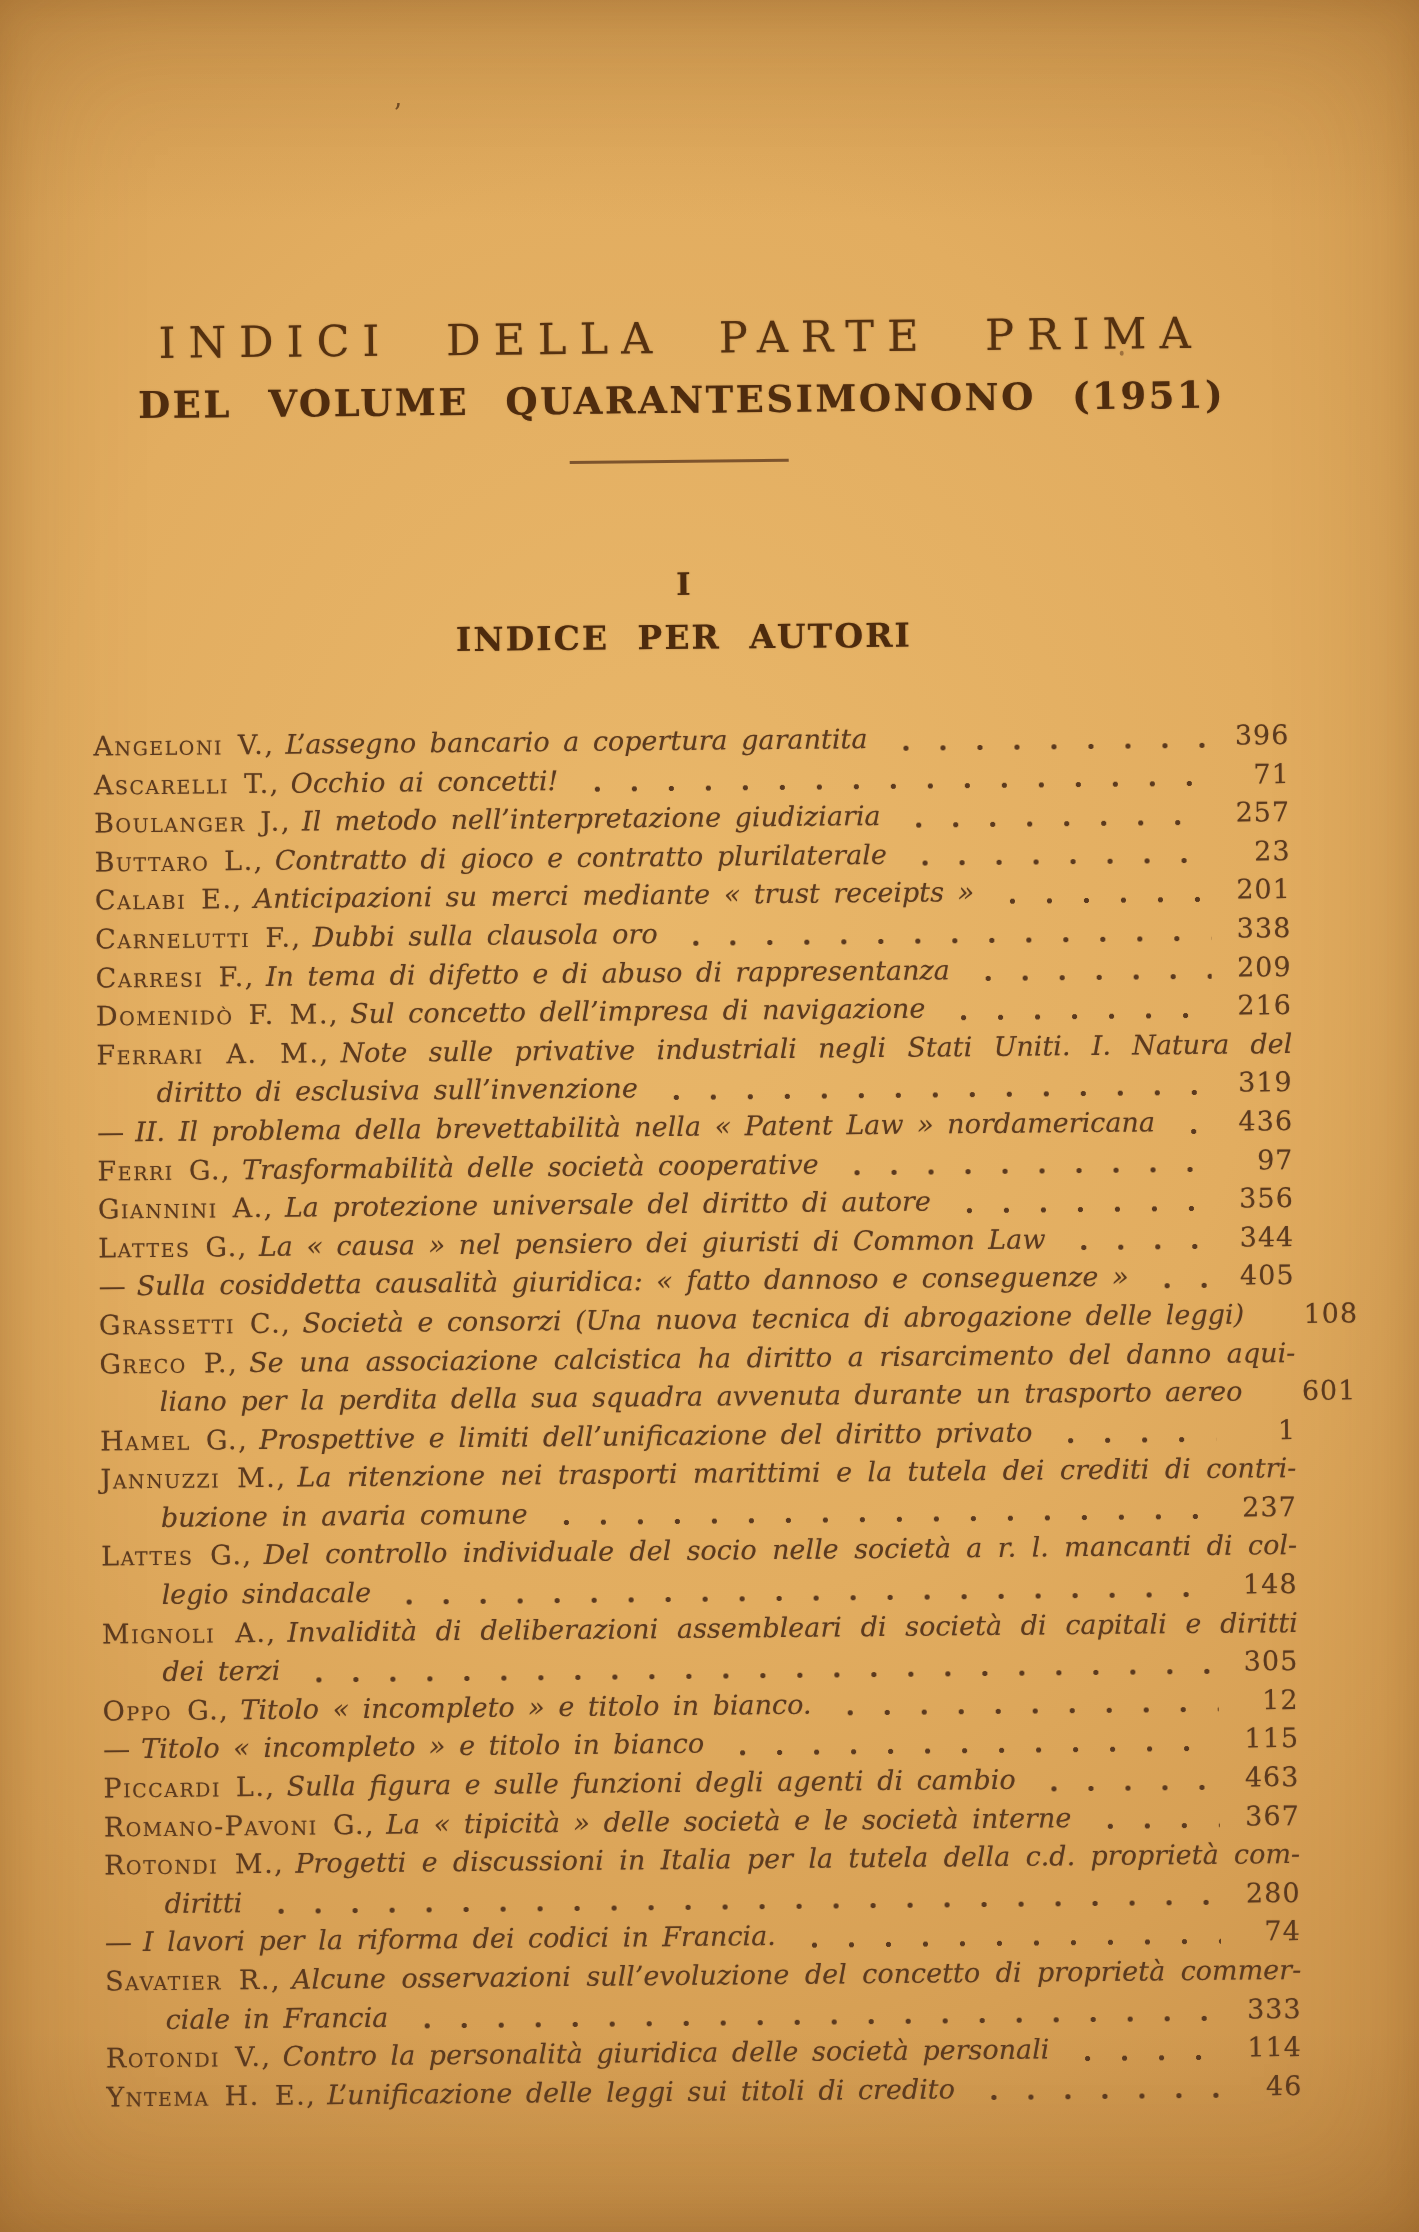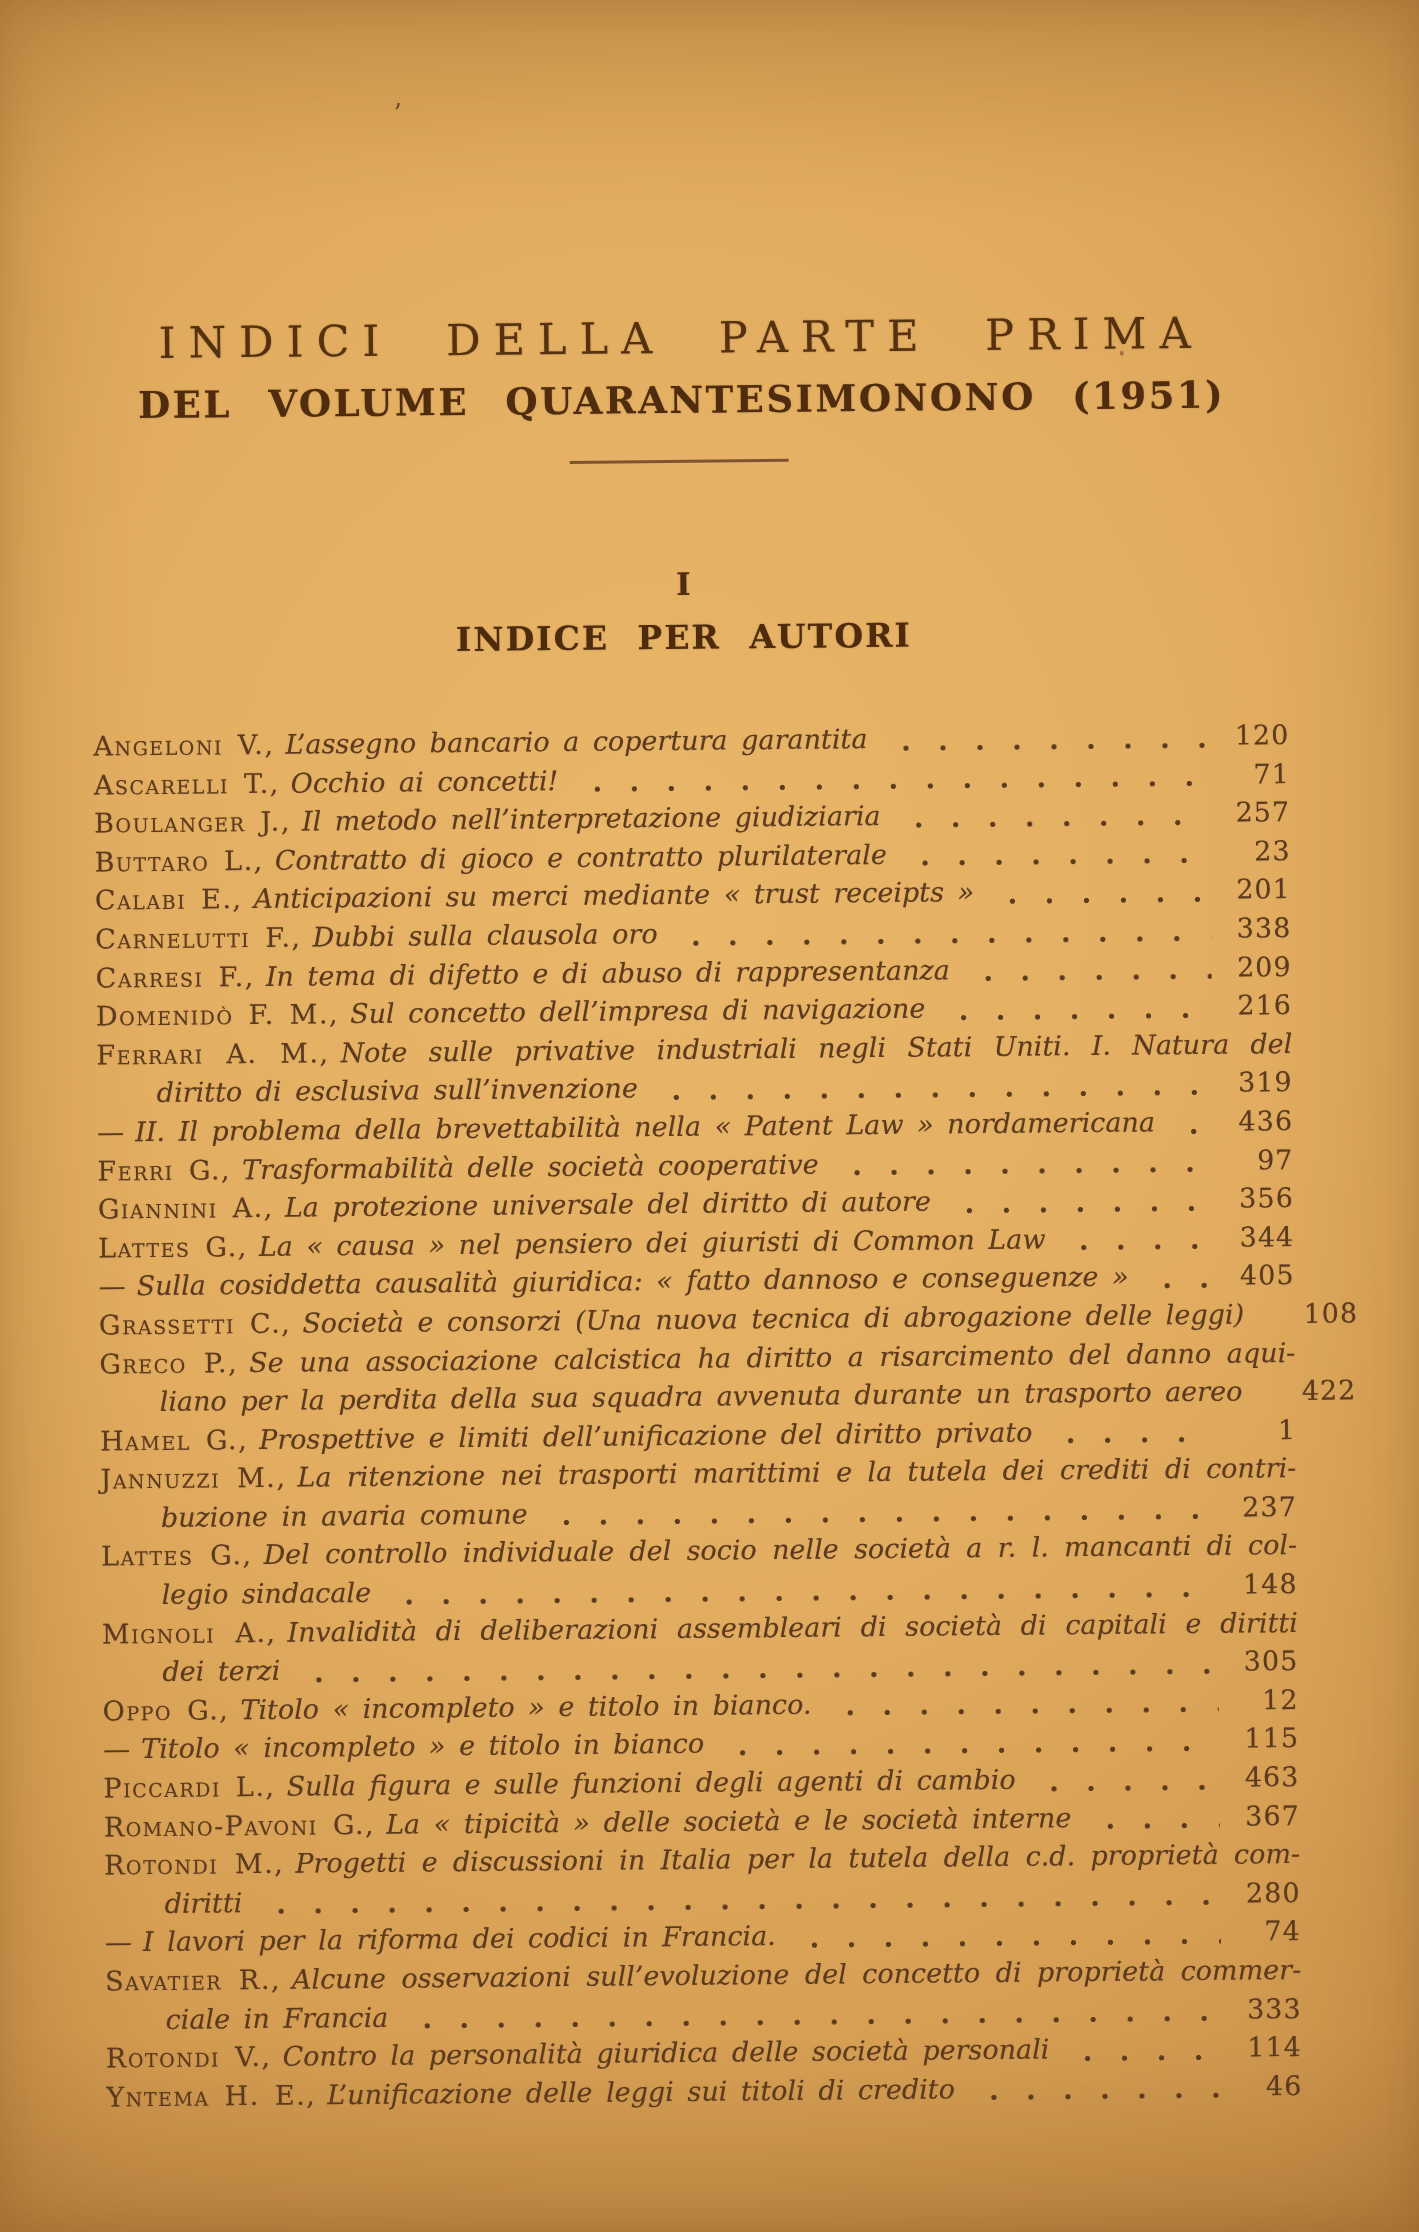--- a/index.html
+++ b/index.html
@@ -130,21 +130,21 @@
 
     <div class="heading-block sec-num">I</div>
     <h3 class="heading-block sec-heading">INDICE PER AUTORI</h3>
 
     <div class="entries" id="entries">
   <div class="entry">
     <div class="line line1">
       <span class="author">Angeloni V.,</span>
             <span class="entry-title">L’assegno bancario a copertura garantita</span>
             <span class="leader"></span>
-            <span class="pg">120</span>
+            <span class="pg">396</span>
     </div>
 
   </div>
 
   <div class="entry">
     <div class="line line1">
       <span class="author">Ascarelli T.,</span>
             <span class="entry-title">Occhio ai concetti!</span>
             <span class="leader"></span>
             <span class="pg">71</span>
@@ -283,21 +283,21 @@
 
   </div>
 
   <div class="entry">
     <div class="line line1 wrapped">
       <span class="author">Greco P.,</span><span class="entry-title">Se una associazione calcistica ha diritto a risarcimento del danno aqui-</span>
     </div>
     <div class="line line2 cont">
       <span class="entry-title">liano per la perdita della sua squadra avvenuta durante un trasporto aereo</span>
             <span class="leader"></span>
-            <span class="pg">422</span>
+            <span class="pg">601</span>
     </div>
   </div>
 
   <div class="entry">
     <div class="line line1">
       <span class="author">Hamel G.,</span>
             <span class="entry-title">Prospettive e limiti dell’unificazione del diritto privato</span>
             <span class="leader"></span>
             <span class="pg">1</span>
     </div>

